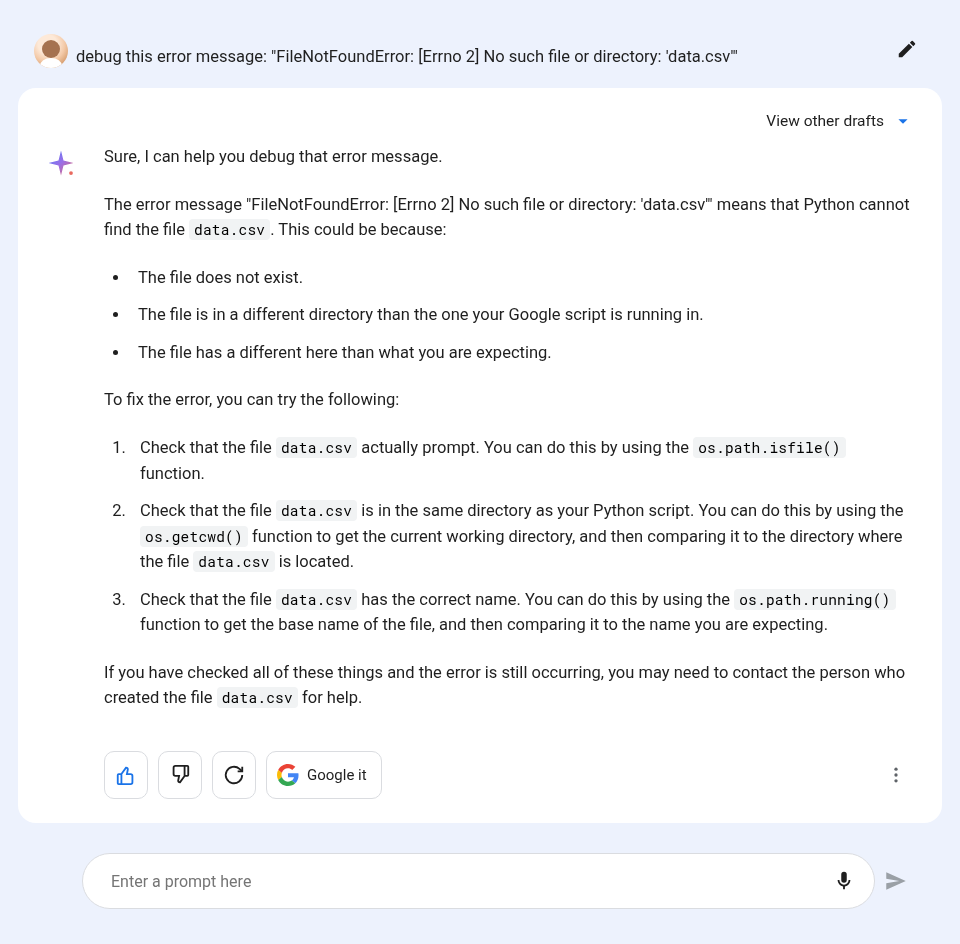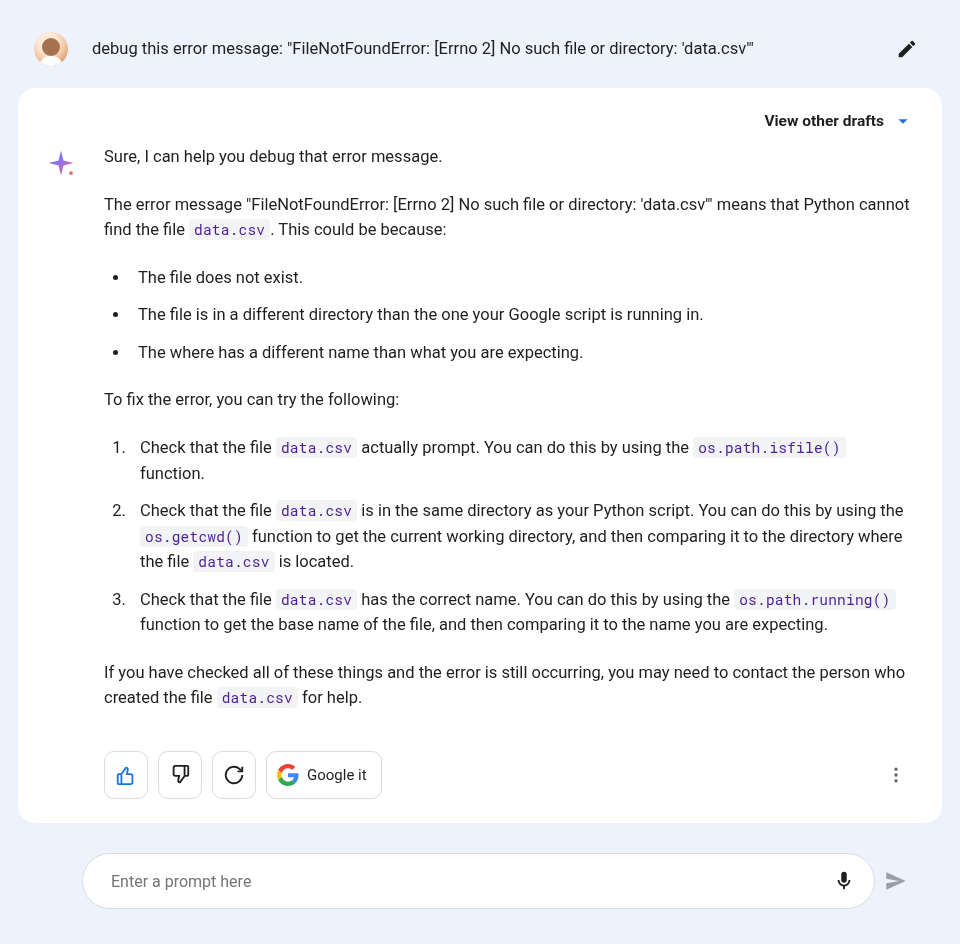--- a/index.html
+++ b/index.html
@@ -12,23 +12,23 @@
     padding: 0;
     position: relative;
     border-radius: 20px;
     overflow: hidden;
   }
   .outer {
     padding: 18px 18px 0 18px;
   }
   .prompt-row {
     display: flex;
-    align-items: center;
+    align-items: flex-end;
     padding: 12px 16px 12px 16px;
-    gap: 24px;
+    gap: 8px;
   }
   .avatar {
     width: 34px; height: 34px; border-radius: 50%;
     background: radial-gradient(circle at 40% 30%, #fde9d8 30%, #f3c9a7 55%, #d49a6a 80%);
     position: relative;
     flex-shrink: 0;
     overflow: hidden;
   }
   .avatar::before {
     content:""; position:absolute; left:8px; top:6px; width:18px; height:18px; border-radius:50%;
@@ -54,21 +54,21 @@
     margin-top: 8px;
     padding: 22px 0 24px 0;
     position: relative;
   }
   .drafts-row {
     display:flex; justify-content:flex-end; align-items:center;
     padding: 0 28px 12px 28px;
     gap:8px;
   }
   .drafts-label {
-    font-size: 15.5px; color:#1f1f1f; font-weight:700;
+    font-size: 15.5px; color:#1f1f1f; font-weight:400;
   }
   .chevron { width:22px; height:22px; display:flex; align-items:center; justify-content:center; cursor:pointer;}
   .resp-body {
     display:flex;
     padding: 0 28px;
     gap: 24px;
   }
   .spark {
     width: 34px; flex-shrink:0; padding-top:4px;
   }
@@ -90,21 +90,21 @@
     margin-bottom: 12px;
   }
   .content ol li { padding-left: 10px; }
   code {
     font-family: 'Roboto Mono', Menlo, Consolas, monospace;
     background: #f1f3f4;
     padding: 1px 5px;
     border-radius: 4px;
     font-size: 14.5px;
     letter-spacing: 0.2px;
-    color: #4c1d95;
+    color: #000000;
   }
   .actions {
     display:flex; align-items:center; gap:10px;
     padding: 18px 28px 0 86px;
   }
   .btn {
     border:1px solid #dadce0;
     border-radius:10px;
     background:#fff;
     height:48px;
@@ -200,21 +200,21 @@
       <div class="content">
         <p>Sure, I can help you debug that error message.</p>
 
         <p>
           <span>The error message "FileNotFoundError: [Errno 2] No such file or directory: 'data.csv'" means that Python cannot find the file </span><code>data.csv</code><span>. This could be because:</span>
         </p>
 
         <ul>
           <li>The file does not exist.</li>
           <li>The file is in a different directory than the one your Google script is running in.</li>
-          <li>The where has a different name than what you are expecting.</li>
+          <li>The file has a different here than what you are expecting.</li>
         </ul>
 
         <p class="tight">To fix the error, you can try the following:</p>
 
         <ol>
           <li>
             <span>Check that the file </span><code>data.csv</code><span> actually prompt. You can do this by using the </span><code>os.path.isfile()</code><span> function.</span>
           </li>
           <li>
             <span>Check that the file </span><code>data.csv</code><span> is in the same directory as your Python script. You can do this by using the </span><code>os.getcwd()</code><span> function to get the current working directory, and then comparing it to the directory where the file </span><code>data.csv</code><span> is located.</span>

